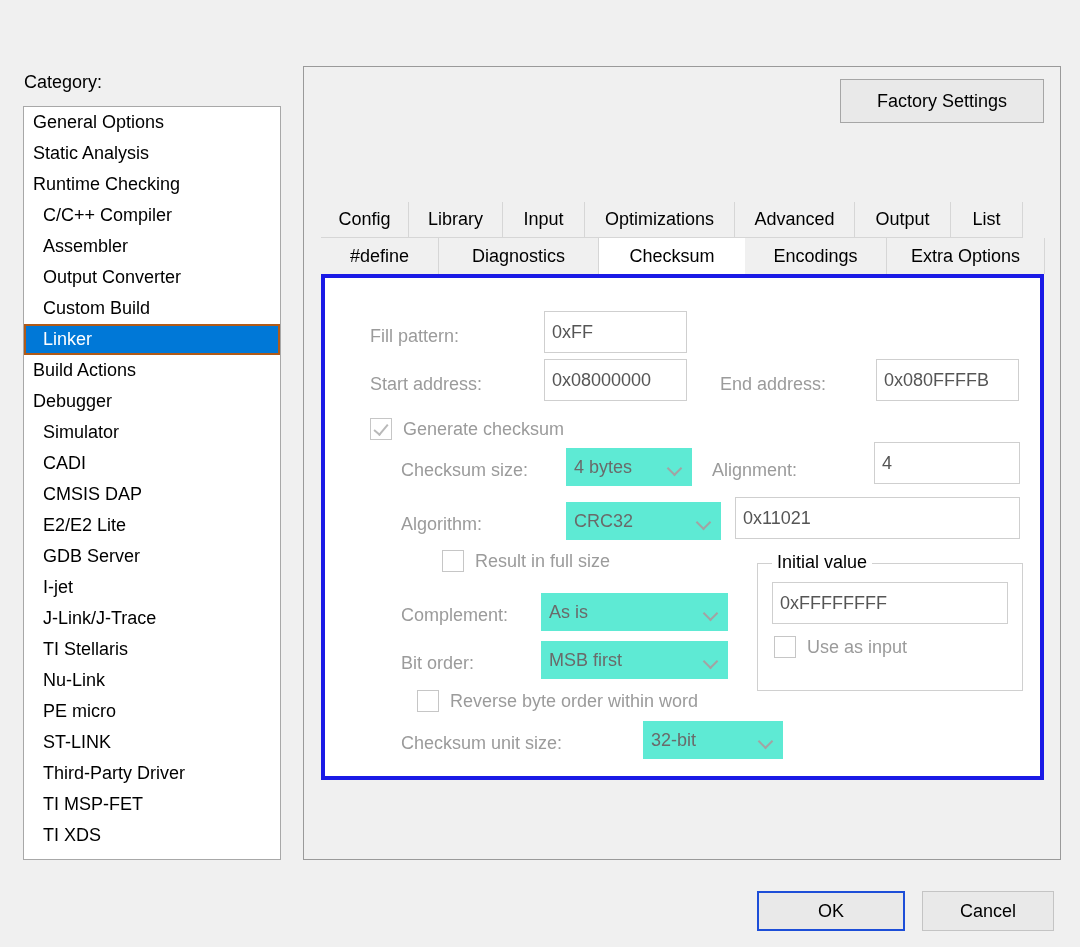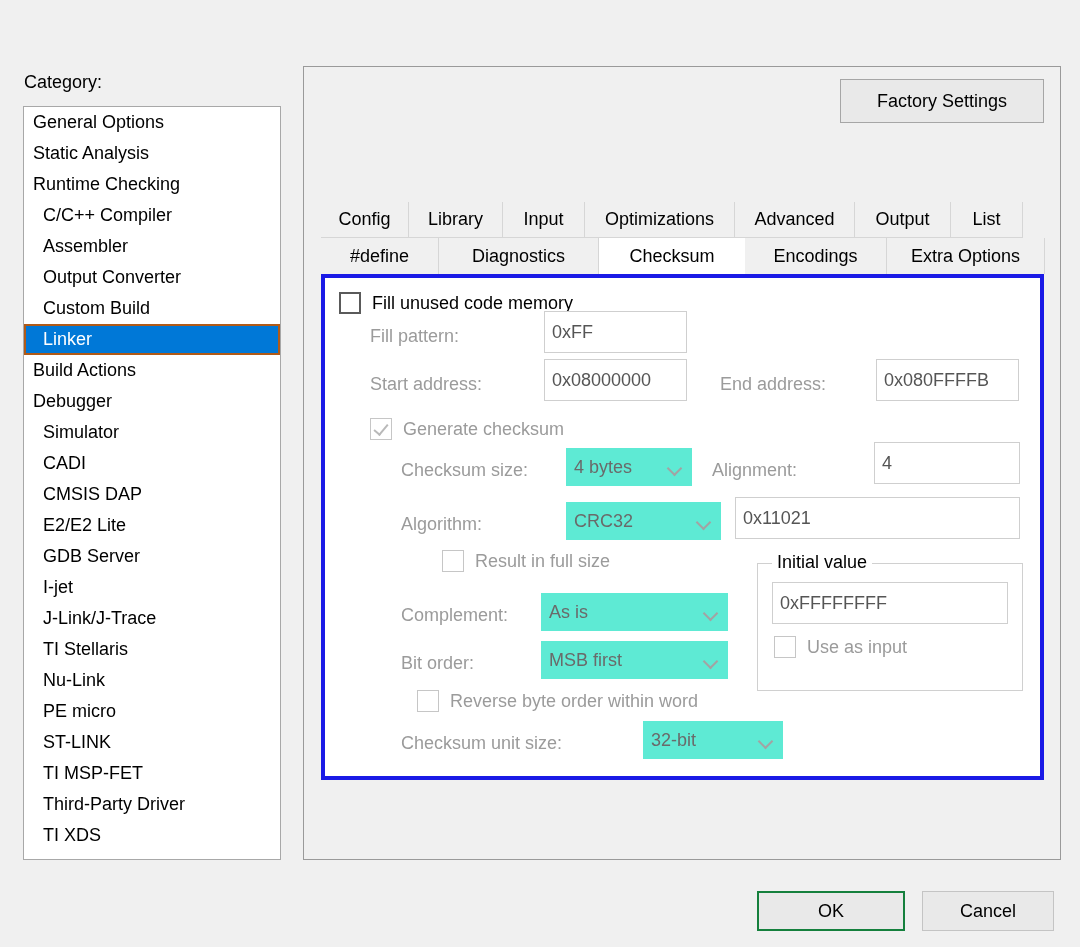--- a/index.html
+++ b/index.html
@@ -235,21 +235,21 @@
   }
 
   
   #ok-button {
     position: absolute;
     left: 757px;
     top: 891px;
     width: 148px;
     height: 40px;
     background: #e9e9e9;
-    border: 2px solid #15803d;
+    border: 2px solid #1d4ed8;
     font-family: "Liberation Sans", sans-serif;
     font-size: 18px;
     color: #000;
     cursor: pointer;
     padding: 0;
   }
   #cancel-button {
     position: absolute;
     left: 922px;
     top: 891px;
@@ -284,22 +284,22 @@
     <div class="cat-item lvl1">CADI</div>
     <div class="cat-item lvl1">CMSIS DAP</div>
     <div class="cat-item lvl1">E2/E2 Lite</div>
     <div class="cat-item lvl1">GDB Server</div>
     <div class="cat-item lvl1">I-jet</div>
     <div class="cat-item lvl1">J-Link/J-Trace</div>
     <div class="cat-item lvl1">TI Stellaris</div>
     <div class="cat-item lvl1">Nu-Link</div>
     <div class="cat-item lvl1">PE micro</div>
     <div class="cat-item lvl1">ST-LINK</div>
+    <div class="cat-item lvl1">Third-Party Driver</div>
     <div class="cat-item lvl1">TI MSP-FET</div>
-    <div class="cat-item lvl1">Third-Party Driver</div>
     <div class="cat-item lvl1">TI XDS</div>
   </div>
 
 <div id="options-panel">
 
   <button id="factory-settings-button">Factory Settings</button>
 
   <div id="tab-strip">
     <div class="tab-row row1" id="tab-row-1">
         <div class="tab" style="width: 88px;">Config</div>
@@ -315,24 +315,20 @@
         <div class="tab" style="width: 160px;">Diagnostics</div>
         <div class="tab active" style="width: 146px;">Checksum</div>
         <div class="tab" style="width: 142px;">Encodings</div>
         <div class="tab" style="width: 158px;">Extra Options</div>
       </div>
   </div>
 
   <div id="checksum-page">
     <div id="checksum-inner">
 
-      <div class="cbx" style="left:14px; top:14px;">
-        <span class="box"></span>
-        <span class="ctext">Fill unused code memory</span>
-      </div>
 
       <div class="lbl disabled" style="position:absolute; left:45px; top:48px;">Fill pattern:</div>
       <div class="tfield" style="left:219px; top:33px; width:143px;">0xFF</div>
 
       <div class="lbl disabled" style="position:absolute; left:45px; top:96px;">Start address:</div>
       <div class="tfield" style="left:219px; top:81px; width:143px;">0x08000000</div>
 
       <div class="lbl disabled" style="position:absolute; left:395px; top:96px;">End address:</div>
       <div class="tfield" style="left:551px; top:81px; width:143px;">0x080FFFFB</div>
 

